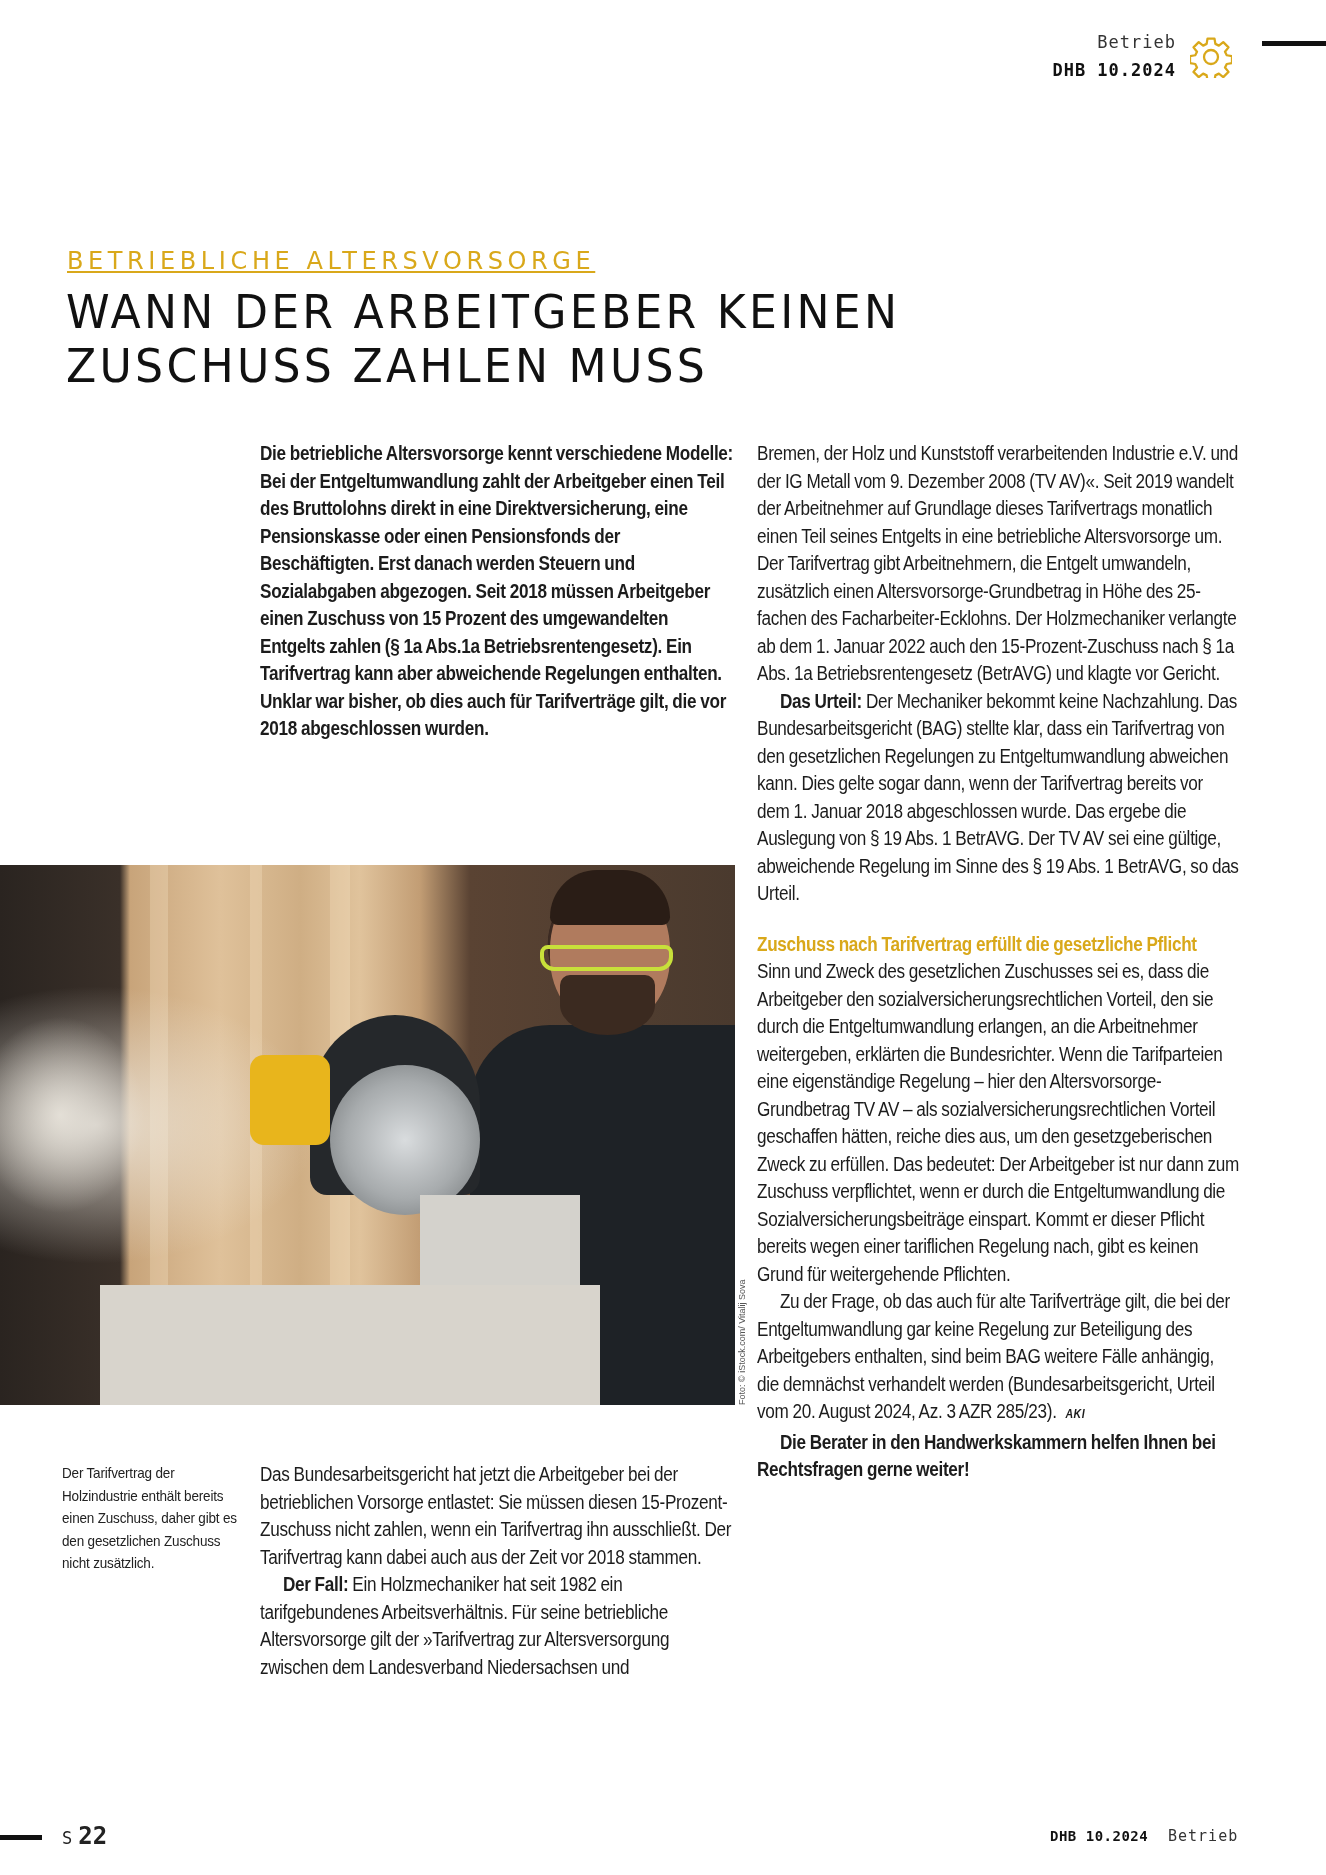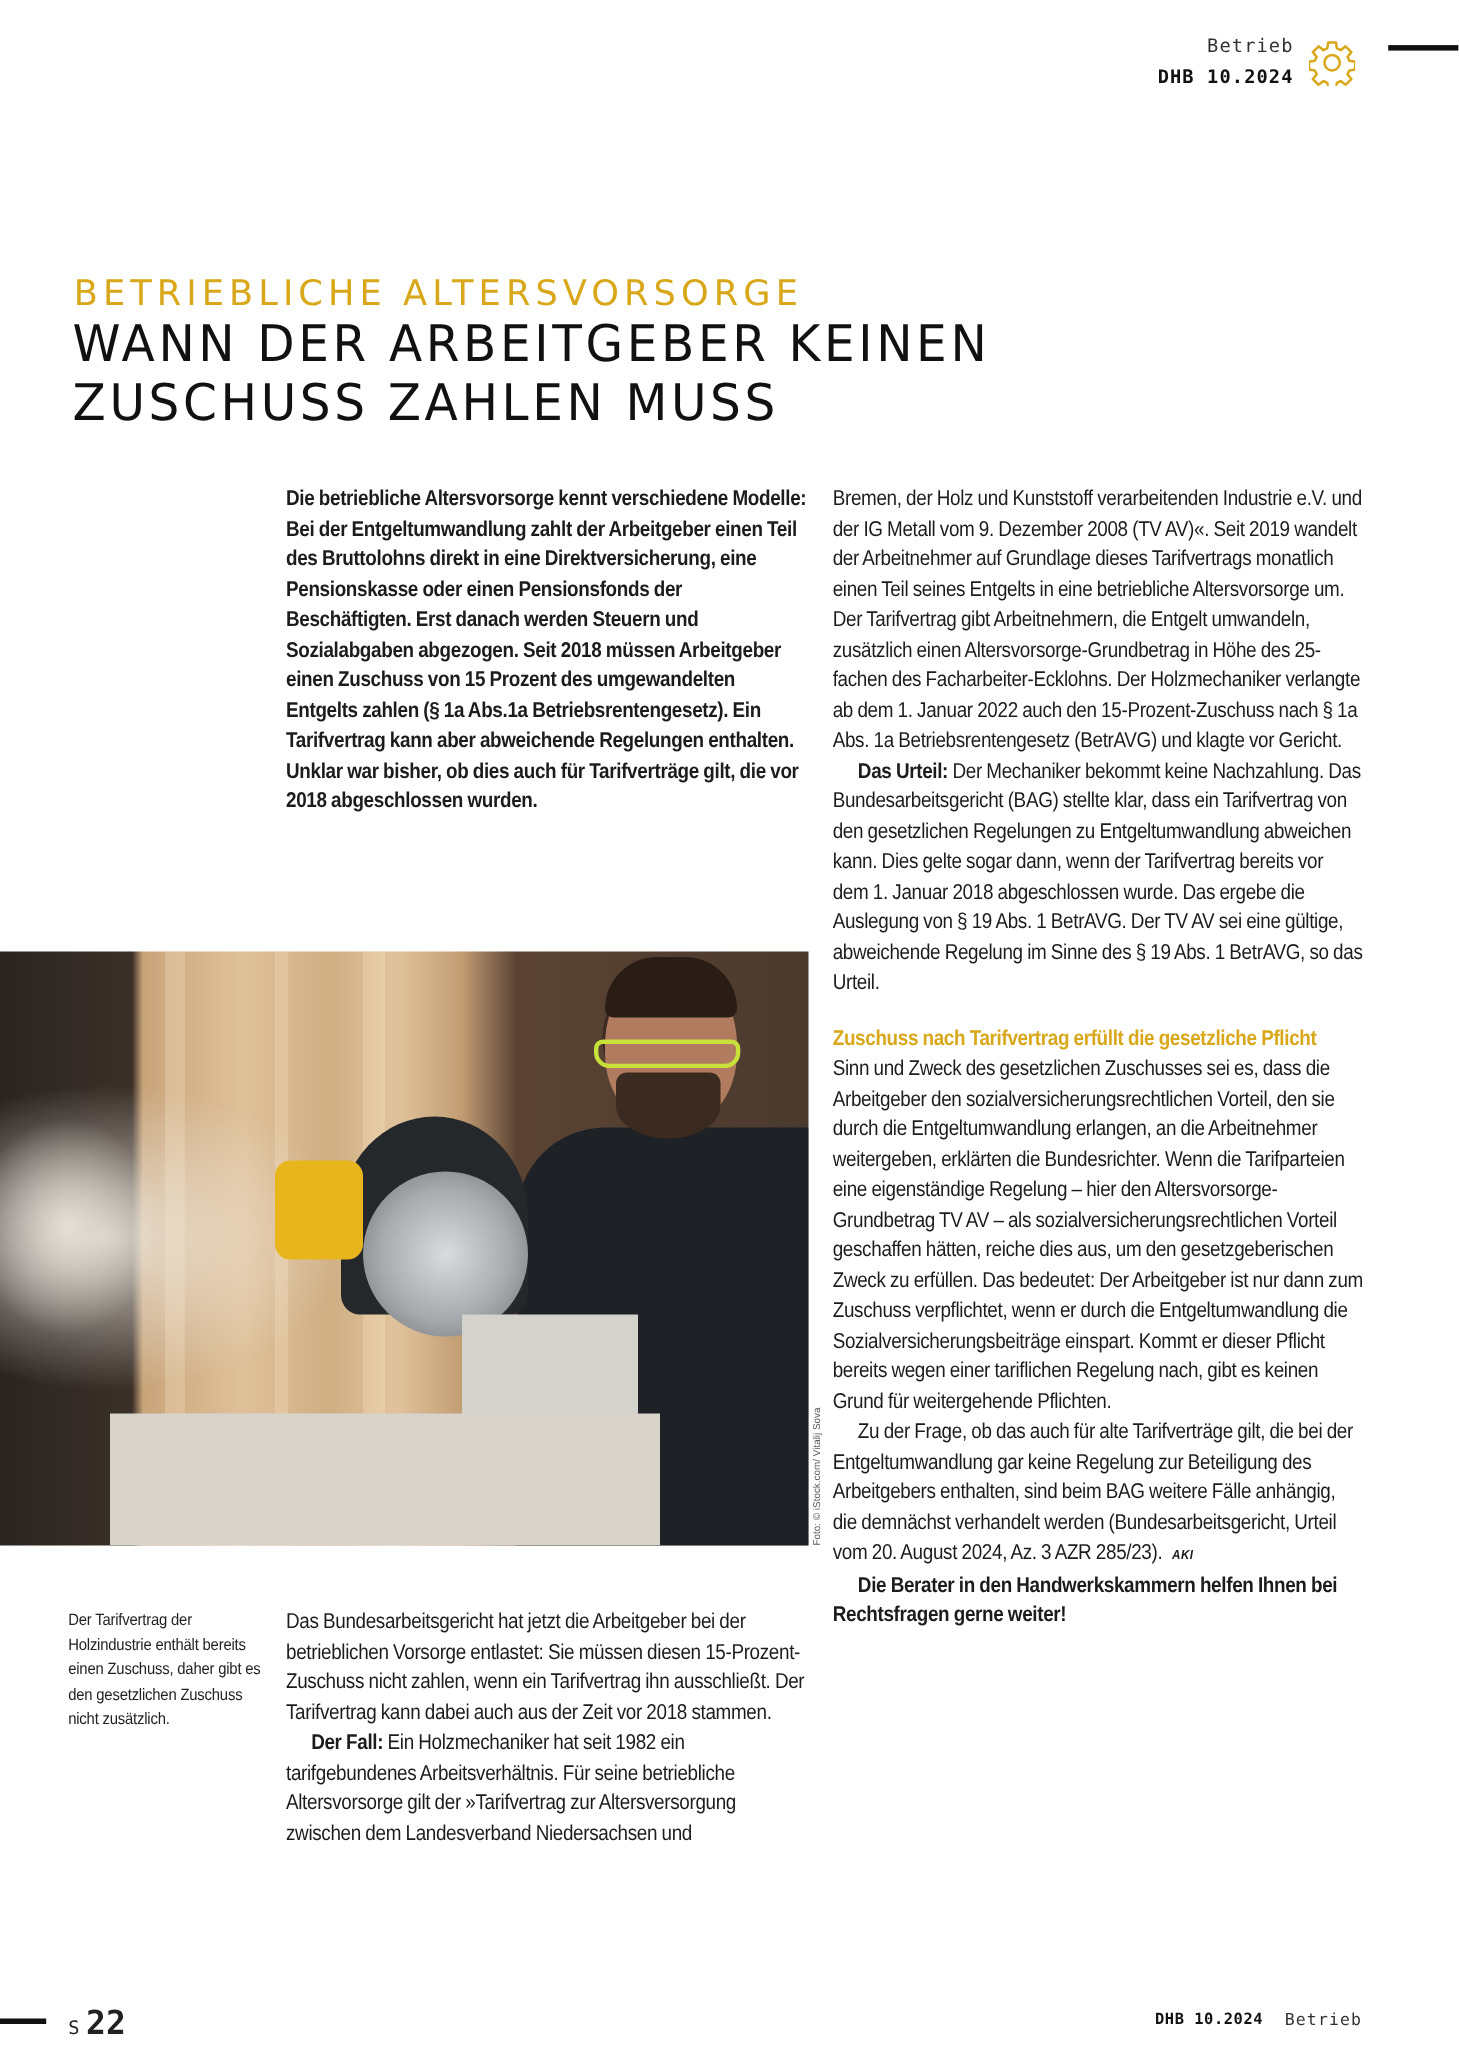--- a/index.html
+++ b/index.html
@@ -5,21 +5,21 @@
   html, body { margin: 0; padding: 0; background: #ffffff; }
   body { width: 1326px; height: 1875px; position: relative; overflow: hidden; color: #1a1a1a; font-family: "Liberation Sans", sans-serif; }
 
   
   .hdr-section { position: absolute; right: 150px; top: 32px; font-family: "DejaVu Sans Mono", monospace; font-size: 17px; letter-spacing: 1px; color: #333; }
   .hdr-issue { position: absolute; right: 150px; top: 60px; font-family: "DejaVu Sans Mono", monospace; font-weight: bold; font-size: 17px; letter-spacing: 1px; color: #111; }
   .hdr-gear { position: absolute; left: 1190px; top: 36px; width: 42px; height: 42px; }
   .hdr-rule { position: absolute; left: 1262px; top: 41px; width: 64px; height: 5px; background: #111; }
 
   
-  .kicker { position: absolute; left: 67px; top: 247px; font-family: "DejaVu Sans", sans-serif; font-size: 32px; letter-spacing: 4.6px; color: #d9a81a; }
+  .kicker { position: absolute; left: 67px; top: 247px; font-family: "DejaVu Sans", sans-serif; font-size: 24px; letter-spacing: 4.6px; color: #d9a81a; text-decoration: underline; }
   .headline { position: absolute; left: 66px; top: 285px; font-family: "DejaVu Sans", sans-serif; font-size: 46px; line-height: 54px; letter-spacing: 3.4px; color: #111; margin: 0; font-weight: normal; transform: scaleX(0.96); transform-origin: left top; }
 
   
   .col { position: absolute; font-family: "Liberation Sans", sans-serif; font-size: 19.5px; line-height: 27.5px; color: #1c1c1c; letter-spacing: -0.35px; word-spacing: -0.5px; transform: scaleX(0.88); transform-origin: left top; }
   .col p { margin: 0; text-align: left; }
   .col p.indent { text-indent: 26px; }
   .lead { left: 260px; top: 440px; width: 542px; font-weight: bold; }
   .col-left-bottom { left: 260px; top: 1461px; width: 542px; }
   .col-right { left: 757px; top: 440px; width: 548px; }
   .b { font-weight: bold; }
@@ -47,21 +47,21 @@
   .photo .dust { position: absolute; left: 0; top: 120px; width: 320px; height: 280px; background: radial-gradient(ellipse at 30% 50%, rgba(240,236,228,0.8), rgba(240,236,228,0) 70%); }
   .photo-credit { position: absolute; left: 737px; top: 1405px; width: 160px; transform: rotate(-90deg); transform-origin: left top; font-family: "Liberation Sans", sans-serif; font-size: 9px; color: #555; white-space: nowrap; }
 
   
   .caption { position: absolute; left: 62px; top: 1462px; width: 200px; font-family: "Liberation Sans", sans-serif; font-size: 15px; line-height: 22.5px; color: #222; letter-spacing: -0.2px; transform: scaleX(0.9); transform-origin: left top; }
 
   
   .ftr-rule { position: absolute; left: 0; top: 1835px; width: 42px; height: 5px; background: #111; }
   .ftr-page { position: absolute; left: 62px; top: 1822px; font-family: "DejaVu Sans Mono", monospace; font-size: 20px; color: #222; }
   .ftr-page .s { font-size: 17px; margin-right: 6px; }
-  .ftr-page .n { font-weight: bold; font-size: 30px; }
+  .ftr-page .n { font-weight: bold; font-size: 24px; }
   .ftr-issue { position: absolute; left: 1050px; top: 1828px; font-family: "DejaVu Sans Mono", monospace; font-weight: bold; font-size: 14px; color: #111; letter-spacing: 0.5px; }
   .ftr-section { position: absolute; left: 1168px; top: 1827px; font-family: "DejaVu Sans Mono", monospace; font-size: 15px; color: #333; letter-spacing: 1px; }
 </style>
 </head>
 <body>
 
 <div class="hdr-section">Betrieb</div>
 <div class="hdr-issue">DHB 10.2024</div>
 <svg class="hdr-gear" viewBox="0 0 48 48">
   <path d="M20 3h8l1 6 4 2 5-4 6 6-4 5 2 4 6 1v8l-6 1-2 4 4 5-6 6-5-4-4 2-1 6h-8l-1-6-4-2-5 4-6-6 4-5-2-4-6-1v-8l6-1 2-4-4-5 6-6 5 4 4-2z" fill="none" stroke="#d9a81a" stroke-width="2.6" stroke-linejoin="round"></path>

